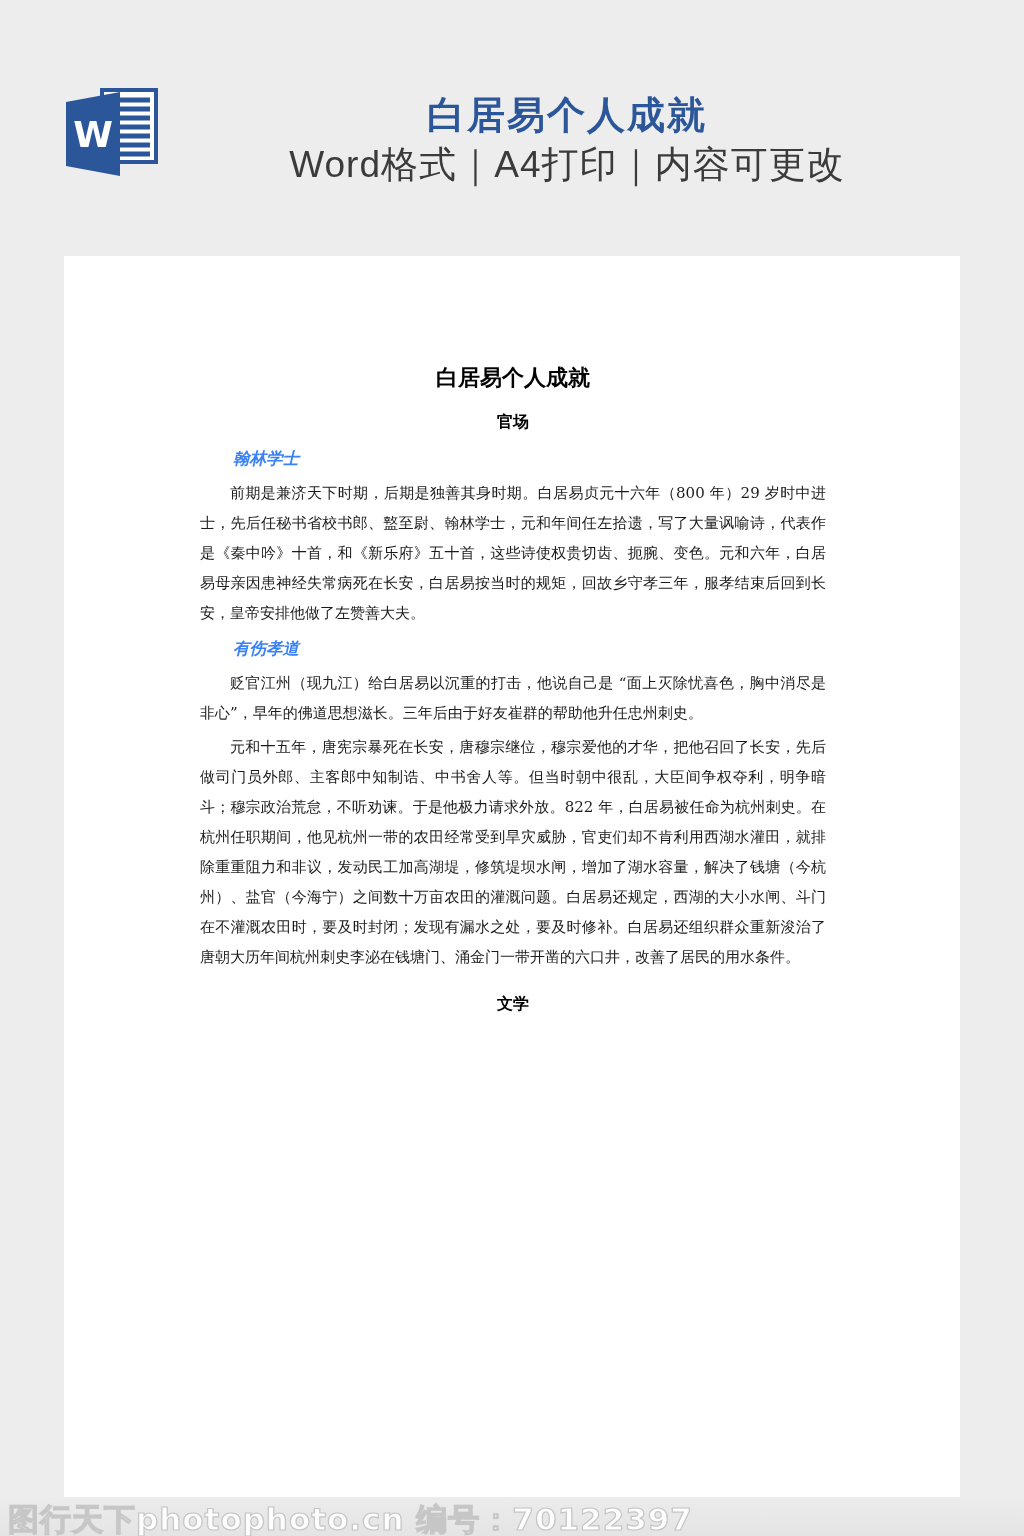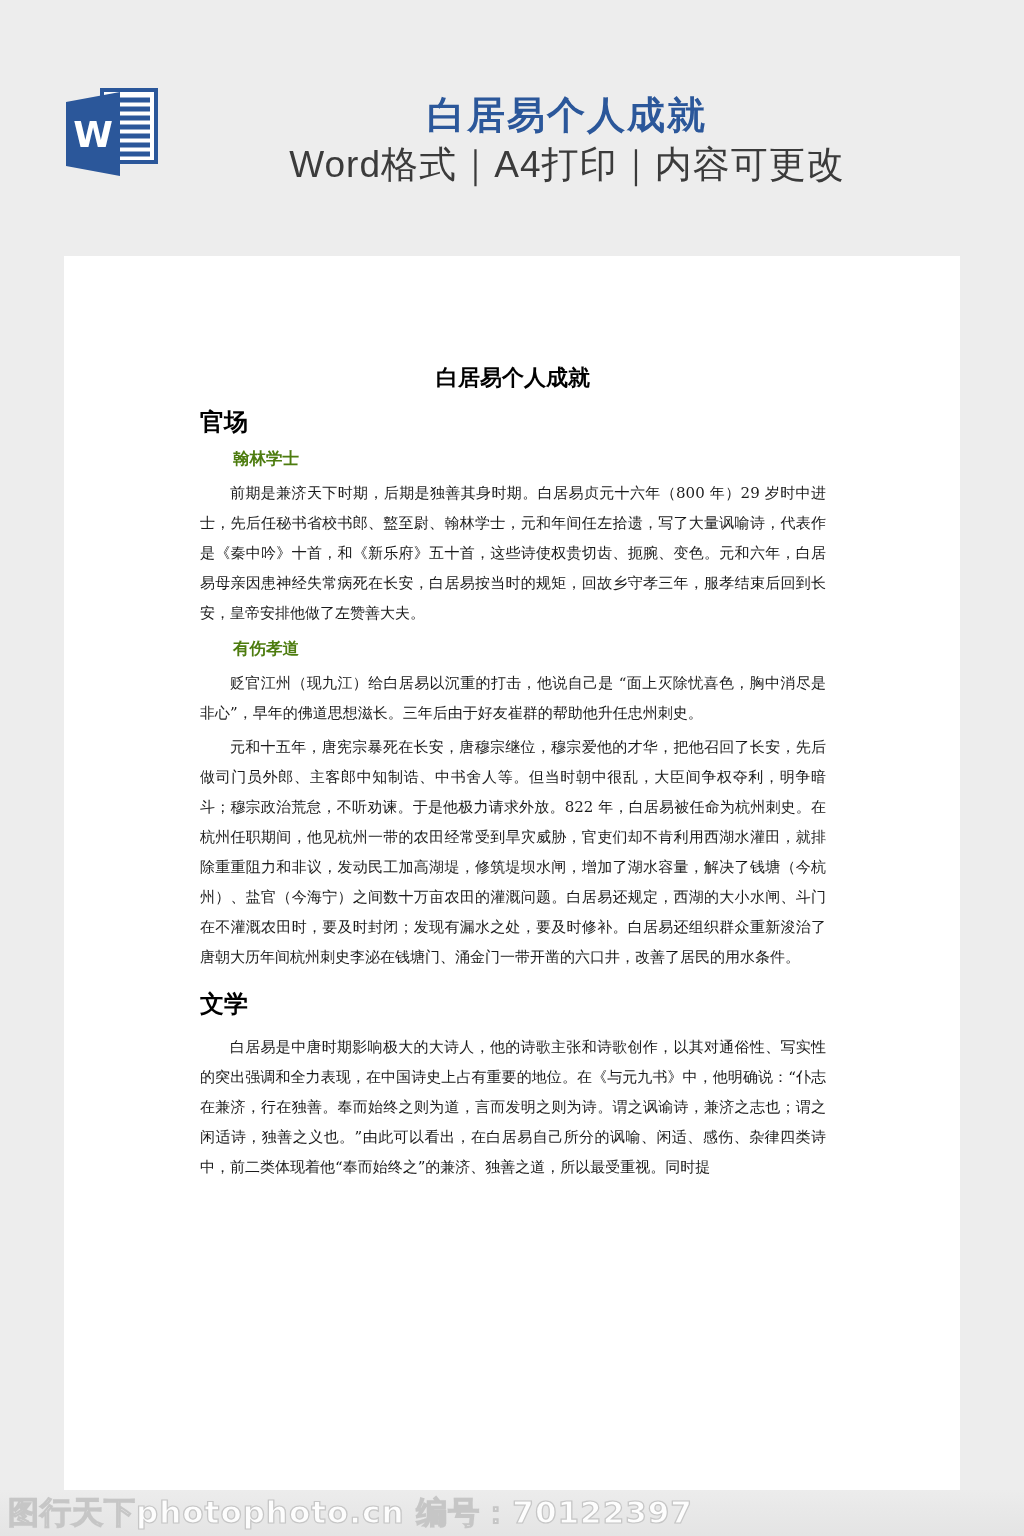--- a/index.html
+++ b/index.html
@@ -30,35 +30,35 @@
     padding:106px 134px 0 136px;
     font-family:"DejaVu Serif","Liberation Serif",serif;
     color:#1B1B1B;
     overflow:hidden;
   }
   .doc-title{
     font-size:22px;font-weight:bold;text-align:center;
     line-height:30px;margin:0 0 16px 0;color:#000;
   }
   .sec-heading{
-    font-size:24px;font-weight:bold;line-height:28px;
-    margin:12px 0 10px 0;color:#000;
+    font-size:16px;font-weight:bold;line-height:28px;
+    margin:12px 0 10px 0;color:#000;text-align:center;
   }
   .sec-heading.second{margin-top:18px;margin-bottom:14px;}
   .sub-heading{
     font-size:16.5px;font-weight:bold;line-height:26px;
-    text-indent:2em;margin:8px 0 6px 0;color:#4d7c0f;
+    text-indent:2em;margin:8px 0 6px 0;color:#3b82f6;font-style:italic;
   }
   .para{
     font-size:15px;line-height:30px;text-align:justify;
     text-indent:2em;margin:0 0 4px 0;
   }
   
   .watermark-bar{
-    position:absolute;left:0;right:0;bottom:0;height:46px;
+    position:absolute;left:0;right:0;bottom:0;height:39px;
     background:linear-gradient(#ECECEC,#E4E4E4);
     z-index:5;
   }
   .watermark-text{
     position:absolute;left:8px;top:0;height:46px;line-height:44px;
     font-size:31px;font-weight:bold;letter-spacing:1px;
     color:#FDFDFD;
     -webkit-text-stroke:1.2px #C6C6C6;
     text-shadow:0 0 1px #CCCCCC;
     font-family:"DejaVu Sans","Liberation Sans",sans-serif;
@@ -100,18 +100,17 @@
 
   <h4 class="sub-heading">翰林学士</h4>
   <p class="para">前期是兼济天下时期，后期是独善其身时期。白居易贞元十六年（800 年）29 岁时中进士，先后任秘书省校书郎、盩至尉、翰林学士，元和年间任左拾遗，写了大量讽喻诗，代表作是《秦中吟》十首，和《新乐府》五十首，这些诗使权贵切齿、扼腕、变色。元和六年，白居易母亲因患神经失常病死在长安，白居易按当时的规矩，回故乡守孝三年，服孝结束后回到长安，皇帝安排他做了左赞善大夫。</p>
 
   <h4 class="sub-heading">有伤孝道</h4>
   <p class="para">贬官江州（现九江）给白居易以沉重的打击，他说自己是 “面上灭除忧喜色，胸中消尽是非心”，早年的佛道思想滋长。三年后由于好友崔群的帮助他升任忠州刺史。</p>
 
   <p class="para">元和十五年，唐宪宗暴死在长安，唐穆宗继位，穆宗爱他的才华，把他召回了长安，先后做司门员外郎、主客郎中知制诰、中书舍人等。但当时朝中很乱，大臣间争权夺利，明争暗斗；穆宗政治荒怠，不听劝谏。于是他极力请求外放。822 年，白居易被任命为杭州刺史。在杭州任职期间，他见杭州一带的农田经常受到旱灾威胁，官吏们却不肯利用西湖水灌田，就排除重重阻力和非议，发动民工加高湖堤，修筑堤坝水闸，增加了湖水容量，解决了钱塘（今杭州）、盐官（今海宁）之间数十万亩农田的灌溉问题。白居易还规定，西湖的大小水闸、斗门在不灌溉农田时，要及时封闭；发现有漏水之处，要及时修补。白居易还组织群众重新浚治了唐朝大历年间杭州刺史李泌在钱塘门、涌金门一带开凿的六口井，改善了居民的用水条件。</p>
 
   <h3 class="sec-heading second">文学</h3>
-  <p class="para">白居易是中唐时期影响极大的大诗人，他的诗歌主张和诗歌创作，以其对通俗性、写实性的突出强调和全力表现，在中国诗史上占有重要的地位。在《与元九书》中，他明确说：“仆志在兼济，行在独善。奉而始终之则为道，言而发明之则为诗。谓之讽谕诗，兼济之志也；谓之闲适诗，独善之义也。”由此可以看出，在白居易自己所分的讽喻、闲适、感伤、杂律四类诗中，前二类体现着他“奉而始终之”的兼济、独善之道，所以最受重视。同时提</p>
 </div>
 
 <div class="watermark-bar">
   <span class="watermark-text">图行天下photophoto.cn 编号：70122397</span>
 </div>
 
 </body></html>

